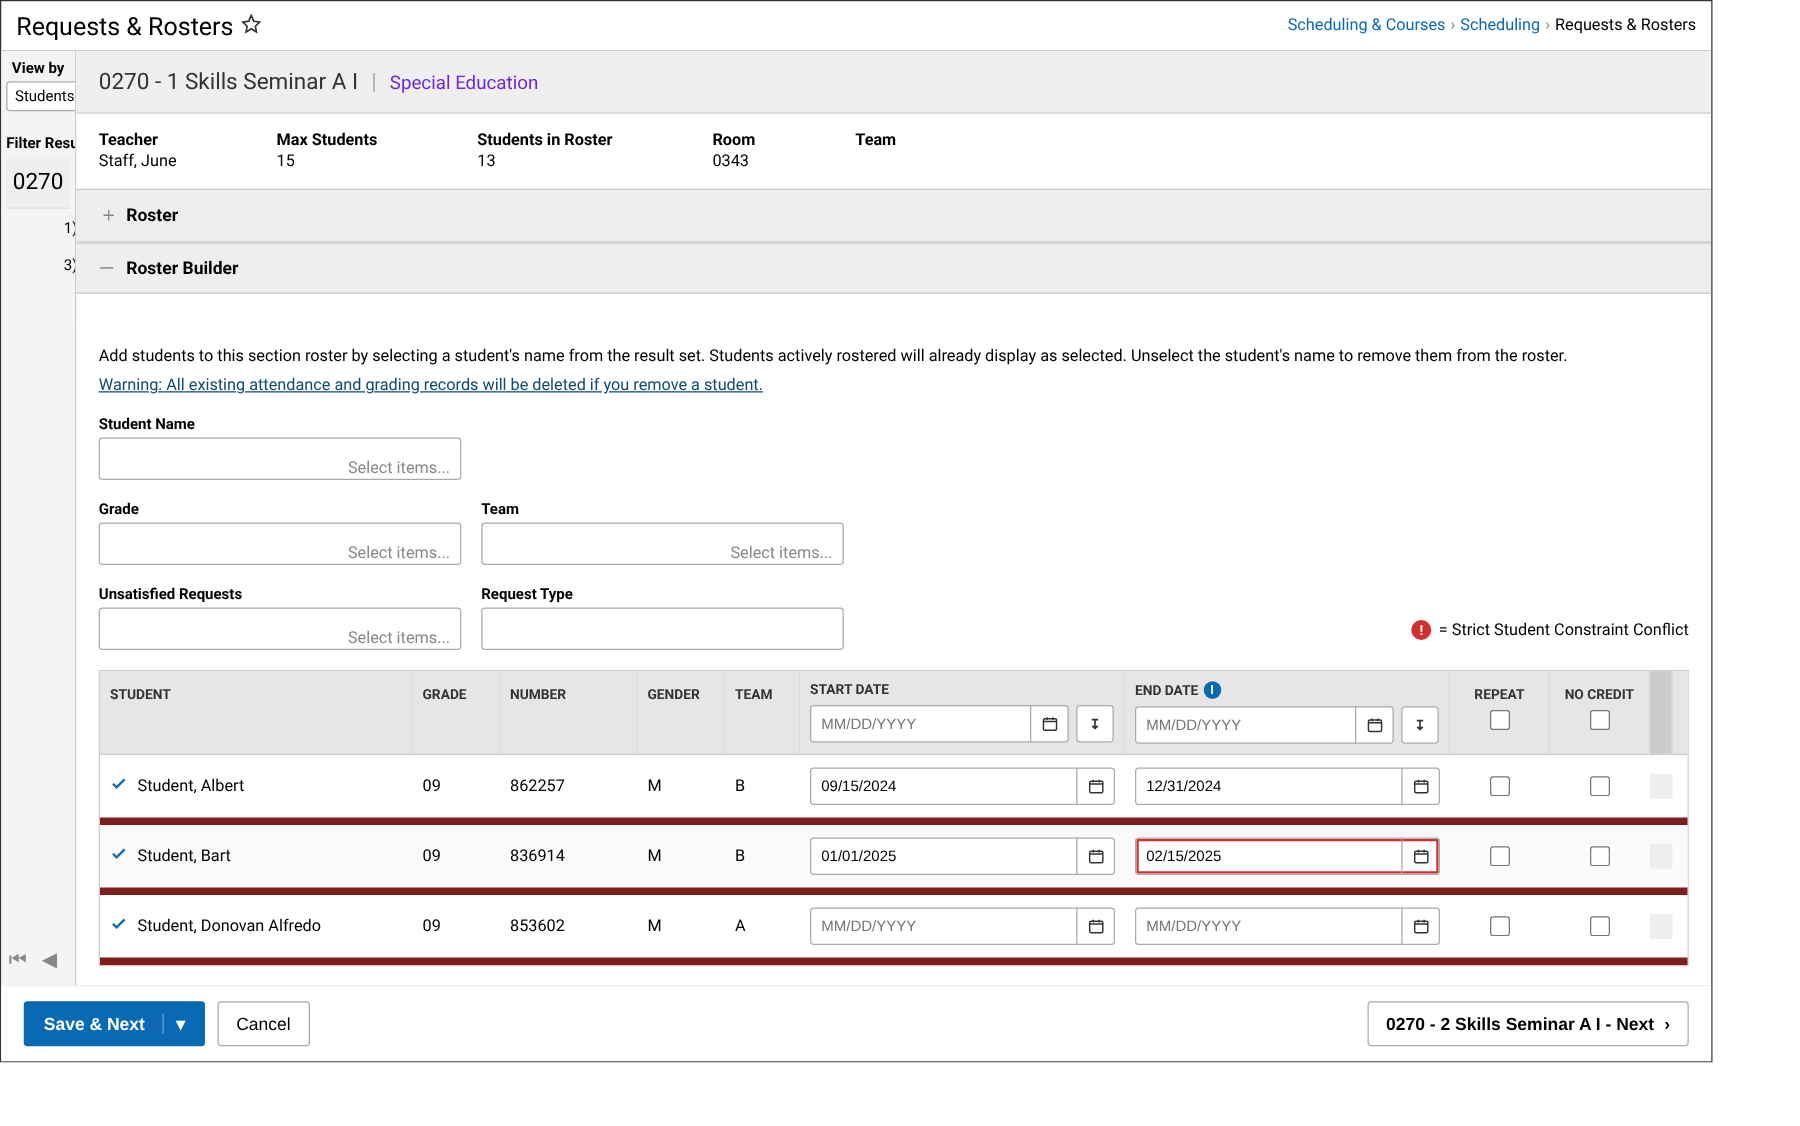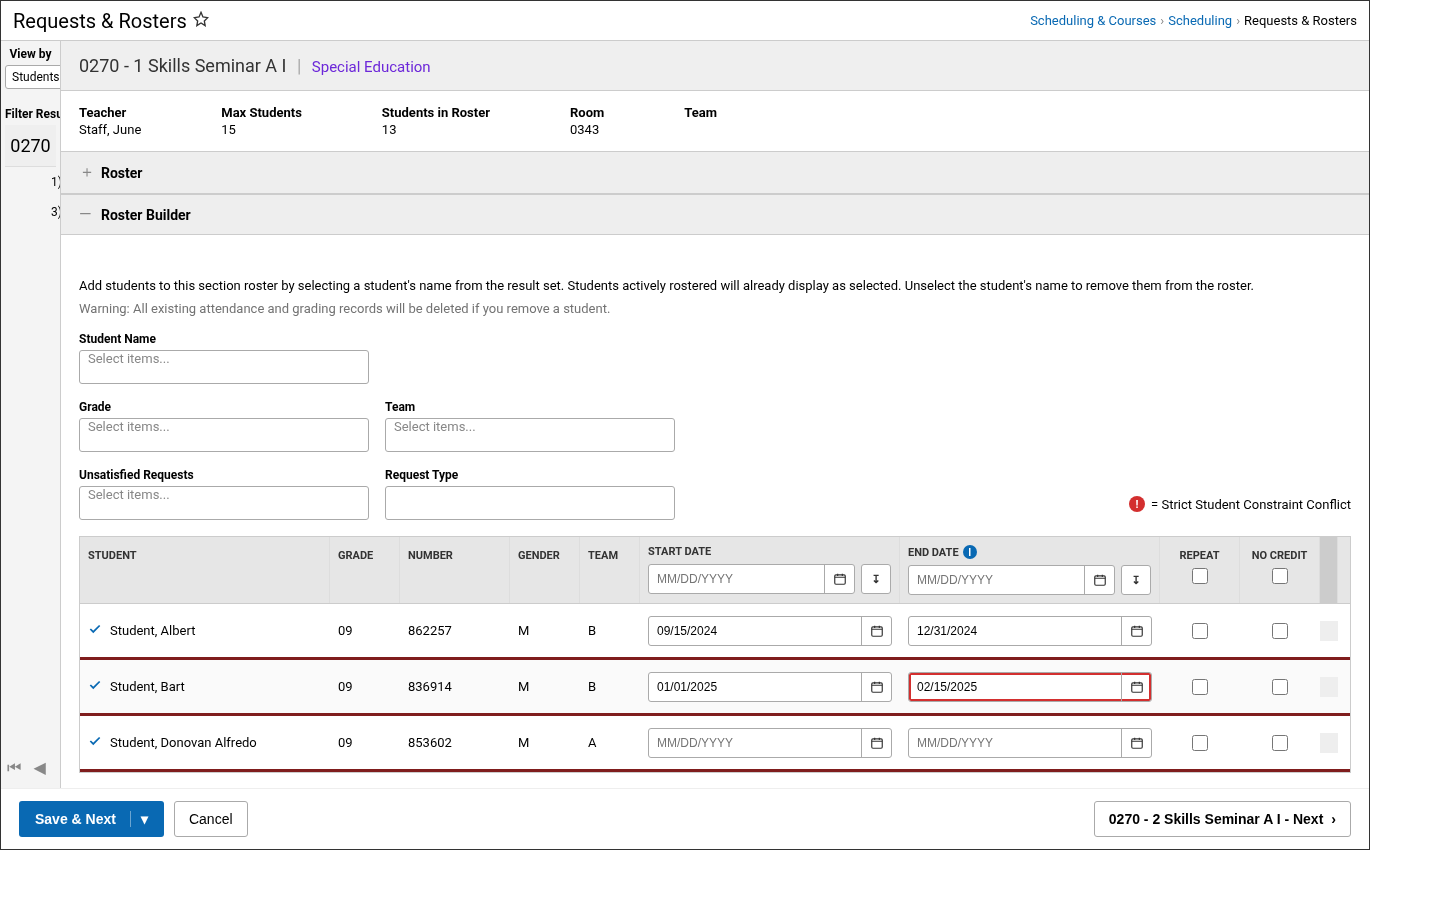--- a/index.html
+++ b/index.html
@@ -37,44 +37,44 @@
   .info-block .val { font-size: 13px; margin-top: 2px; }
   .expand-row { padding: 0 18px 14px; background: #fff; }
   .expand-btn { border: 1px solid #333; background: #fff; padding: 8px 14px; font-size: 13px; border-radius: 3px; cursor:pointer; }
 
   .accordion-header { background: #eeeeee; border-top: 1px solid #ccc; border-bottom: 1px solid #ccc; padding: 10px 18px; font-size: 14px; font-weight: 700; display:flex; align-items:center; gap:8px; cursor:pointer;}
   .accordion-header:last-of-type { border-top: none; }
   .plus-icon, .minus-icon { color: #888; font-size: 16px; font-weight: 400; width: 14px; display:inline-block;}
 
   .builder-body { padding: 16px 18px; flex: 1; overflow: hidden; background: #fff; position: relative; margin-top: 27px; }
   .helptext { font-size: 13px; margin-bottom: 8px; }
-  .warn { color: #737373; font-size: 13px; margin-bottom: 16px; }
+  .warn { color: #0c4a6e; font-size: 13px; margin-bottom: 16px; text-decoration: underline; }
 
   .filters-grid { display: grid; grid-template-columns: 290px 290px 1fr; gap: 16px 16px; margin-bottom: 16px; position: relative; }
   .fld { display: flex; flex-direction: column; gap: 4px; }
   .fld-label { font-size: 12px; font-weight: 700; }
-  .fld-input { height: 34px; border: 1px solid #aaa; border-radius: 3px; padding: 0 8px; font-size: 13px; color: #888; background: #fff; }
+  .fld-input { height: 34px; border: 1px solid #aaa; border-radius: 3px; padding: 16px 8px; font-size: 13px; color: #888; background: #fff; text-align: right; }
   .legend { position: absolute; right: 0; bottom: 8px; display:flex; align-items:center; gap:6px; font-size:13px; }
   .alert-icon { width:16px; height:16px; background:#d32f2f; border-radius:50%; color:#fff; font-size:11px; font-weight:700; display:flex; align-items:center; justify-content:center; }
 
   .table-wrap { border: 1px solid #ccc; position: relative; }
   .thead { display: grid; grid-template-columns: 250px 70px 110px 70px 60px 260px 260px 80px 80px 18px; background: #e6e6e6; border-bottom: 1px solid #ccc; }
   .th { padding: 12px 8px; font-size: 11px; font-weight: 700; text-transform: uppercase; color: #333; border-right: 1px solid #ddd; }
   .th.complex { display:flex; flex-direction:column; gap:6px; padding: 8px 8px; }
   .th .th-label-row { display:flex; align-items:center; gap:4px; }
   .th .info-badge { width:14px; height:14px; border-radius:50%; background:#0969b3; color:#fff; font-size:10px; display:flex; align-items:center; justify-content:center; font-weight:700;}
   .date-group { display:flex; gap:6px; align-items:center; }
   .date-input { flex:1; height:30px; border:1px solid #aaa; border-radius:3px; display:flex; align-items:center; background:#fff; }
   .date-input input { border:none; flex:1; padding:0 8px; font-size:12px; outline:none; height:100%; background:transparent; }
   .date-input .cal-btn { width:30px; height:30px; border-left:1px solid #aaa; display:flex; align-items:center; justify-content:center; cursor:pointer; }
   .arrow-btn { width:30px; height:30px; border:1px solid #aaa; border-radius:3px; background:#fff; display:flex; align-items:center; justify-content:center; cursor:pointer;}
   .th.center { text-align:center; }
   .th .chk { margin-top:6px; display:flex; justify-content:center; }
 
-  .trow { display: grid; grid-template-columns: 250px 70px 110px 70px 60px 260px 260px 80px 80px 18px; border-bottom: 3px solid #7f1d1d; align-items:center; min-height:56px; }
+  .trow { display: grid; grid-template-columns: 250px 70px 110px 70px 60px 260px 260px 80px 80px 18px; border-bottom: 6px solid #7f1d1d; align-items:center; min-height:56px; }
   .trow:nth-child(even) { background: #fafafa; }
   .td { padding: 10px 8px; font-size: 13px; }
   .td.center { display:flex; justify-content:center; }
   .name-cell { display:flex; align-items:center; gap:8px; }
   .check-icon svg { width:14px; height:14px; }
   .highlight { box-shadow: inset 0 0 0 2px #d32f2f; border-radius:3px; }
 
   .footer { position: absolute; left: 0; right: 0; bottom: 0; padding: 12px 18px; background: #fff; border-top: 1px solid #eee; display:flex; justify-content:space-between; align-items:center; }
   .footer-left { display:flex; gap:10px; align-items:center; }
   .save-btn { background:#0969b3; color:#fff; border:none; padding:10px 16px; font-size:14px; font-weight:700; border-radius:3px; display:flex; align-items:center; gap:10px; cursor:pointer; position:relative; }

